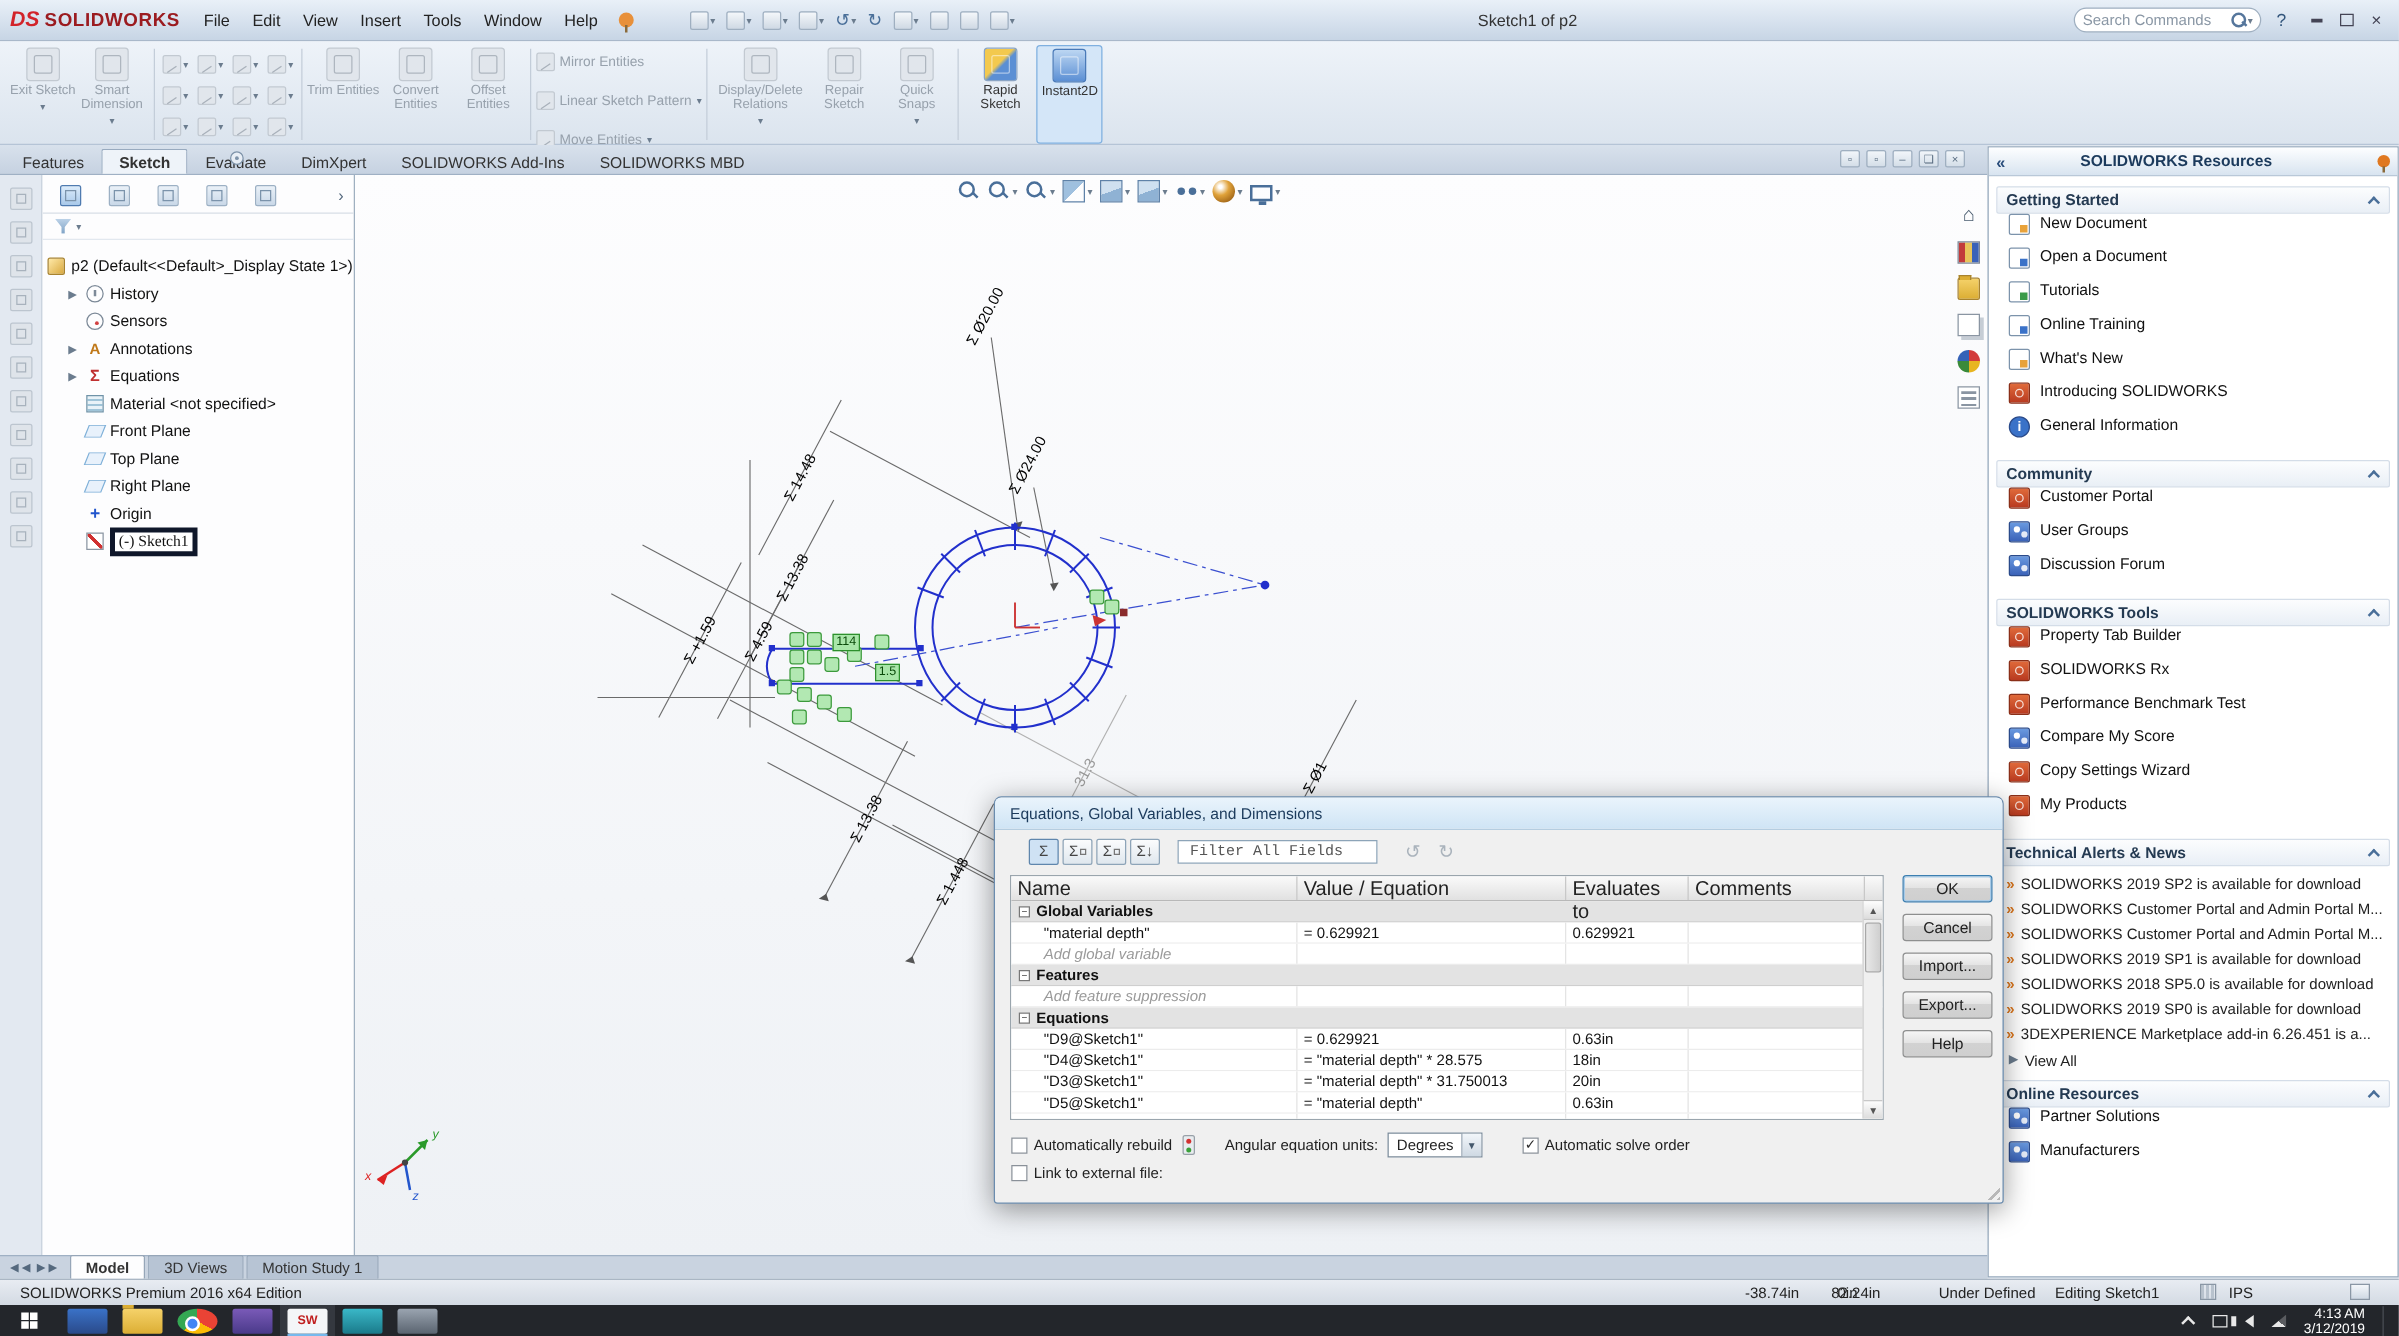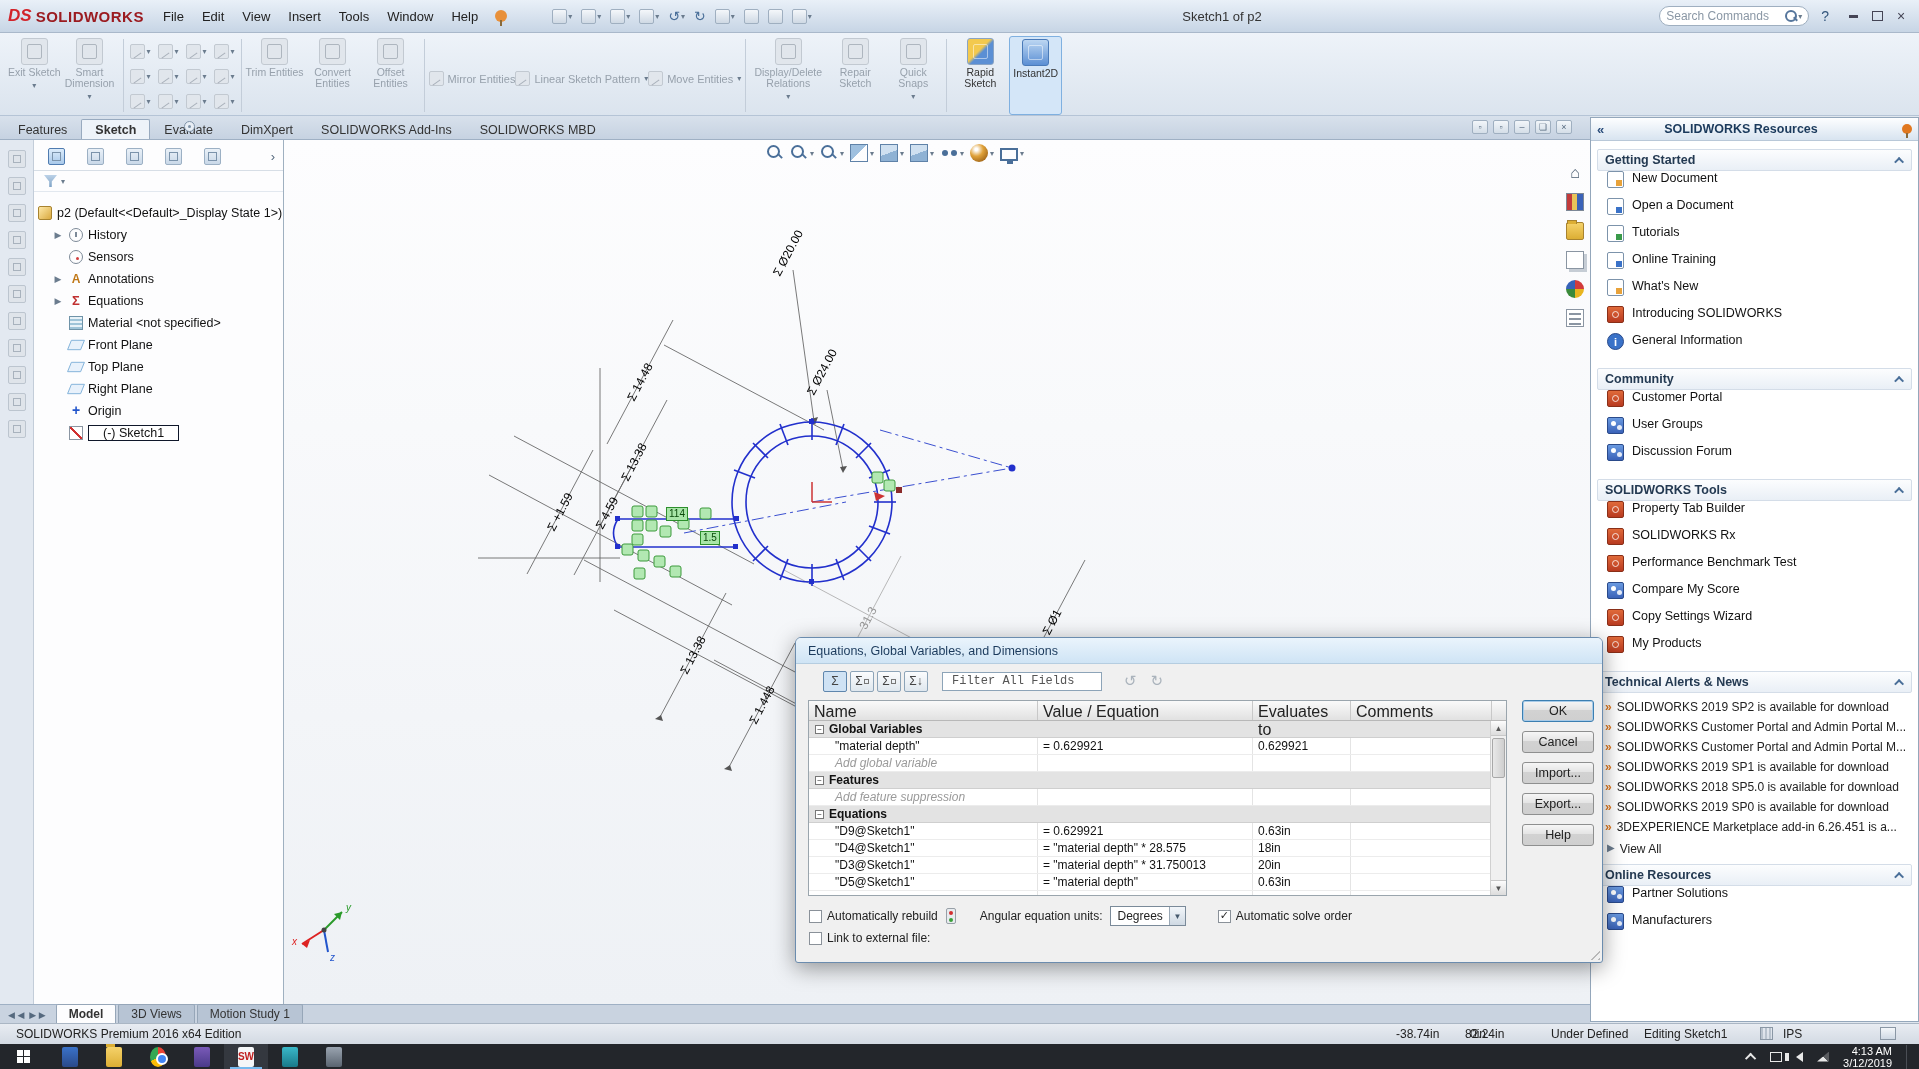--- a/index.html
+++ b/index.html
@@ -46,21 +46,21 @@
   .ric{width:27px;height:27px;background:#e1e6ec;border:1px solid #c2c9d1;border-radius:3px;position:relative;}
   .ric::after{content:"";position:absolute;inset:5px;border:1px solid #aeb6bf;border-radius:2px;}
   .ric.color1{background:linear-gradient(135deg,#f3c94e 45%,#5b8fd4 55%);border-color:#8aa4c4;}
   .ric.color2{background:linear-gradient(#bcd6f2,#5b8fd4);border-color:#4a7ab8;}
   .ric.color1::after,.ric.color2::after{border-color:rgba(255,255,255,.5);}
   .rb.active{background:#d4e6f8;border:1px solid #7fb0e0;border-radius:3px;padding:2px 3px 0 3px;}
   .egrid{display:grid;grid-template-columns:repeat(4,1fr);grid-auto-rows:24px;align-content:start;gap:1px 3px;padding-top:3px;}
   .gcell{display:flex;align-items:center;gap:2px;padding:1px 2px;}
   .micon{width:15px;height:15px;background:#e1e6ec;border:1px solid #c2c9d1;border-radius:2px;position:relative;}
   .micon::after{content:"";position:absolute;left:2px;top:10px;right:2px;border-top:1.5px solid #a8b0ba;transform:rotate(-35deg);}
-  .mstack{display:flex;flex-direction:row;justify-content:flex-start;gap:0;padding-top:6px;}
+  .mstack{display:flex;flex-direction:column;justify-content:flex-start;gap:16px;padding-top:6px;}
   .mrow{display:flex;align-items:center;gap:4px;font-size:11px;color:#97a1ac;white-space:nowrap;}
 
   
   .tabrow{position:absolute;left:0;top:116px;width:1590px;height:24px;background:linear-gradient(#d8e1ec,#c6d2e1);border-bottom:1px solid #9fb0c4;display:flex;align-items:flex-end;padding-left:4px;}
   .ctab{padding:3px 13px 2px 13px;font-size:12.5px;color:#333;border:1px solid transparent;border-bottom:0;}
   .ctab.active{background:#eef3f9;border-color:#98aabf;border-radius:2px 2px 0 0;font-weight:bold;}
   .split-knob{position:absolute;left:184px;top:5px;width:11px;height:11px;border:1px solid #7e93a9;border-radius:50%;background:#e8eef5;}
   .split-knob::after{content:"";position:absolute;left:3px;top:3px;width:3px;height:3px;background:#7e93a9;border-radius:50%;}
   .docctl{position:absolute;right:18px;top:4px;display:flex;gap:5px;}
   .dc{width:16px;height:14px;background:linear-gradient(#f2f6fa,#d4dee8);border:1px solid #9fafc0;border-radius:2px;display:flex;align-items:center;justify-content:center;font-size:9px;color:#55697e;}
@@ -88,21 +88,21 @@
   .ti-hist{border:1.5px solid #7d8a98;border-radius:50%;}
   .ti-hist::after{content:"";position:absolute;left:5px;top:3px;width:1.5px;height:5px;background:#7d8a98;}
   .ti-sens{border:1.5px solid #7d8a98;border-radius:50%;}
   .ti-sens::after{content:"";position:absolute;left:6px;top:6px;width:3px;height:3px;background:#d24040;border-radius:50%;}
   .ti-annot{color:#c07818;font-weight:bold;font-size:12px;line-height:14px;text-align:center;}
   .ti-eq{color:#c03030;font-weight:bold;font-size:13px;line-height:14px;text-align:center;}
   .ti-mat{background:repeating-linear-gradient(0deg,#9fc4d8 0 2px,#e8f2f8 2px 4px);border:1px solid #6f93a8;}
   .ti-plane{border:1.5px solid #7fb0d8;background:rgba(160,200,240,.22);transform:skewX(-22deg) scaleY(.72);}
   .ti-origin{color:#2255cc;font-weight:bold;font-size:14px;line-height:13px;text-align:center;}
   .ti-sketch{background:linear-gradient(45deg,transparent 42%,#d03030 42%,#d03030 58%,transparent 58%),#fff;border:1px solid #8a95a2;}
-  .trow .boxed{border:1px solid #0f172a;background:#fff;padding:0 14px;}
+  .trow .boxed{border:4px solid #0f172a;background:#fff;padding:0 3px;font-family:Liberation Serif, serif;}
 
   
   .viewport{position:absolute;left:284px;top:140px;width:1306px;height:864px;background:linear-gradient(#fdfdfe,#eef1f5);overflow:hidden;}
   .hud{position:absolute;left:476px;top:2px;display:flex;align-items:center;gap:6px;padding:2px 6px;}
   .hud-slot{display:flex;align-items:center;gap:2px;}
   .hic{width:18px;height:18px;position:relative;}
   .hic.mg::before{content:"";position:absolute;left:1px;top:1px;width:9px;height:9px;border:2px solid #4a6f99;border-radius:50%;}
   .hic.mg::after{content:"";position:absolute;left:11px;top:11px;width:6px;height:2px;background:#4a6f99;transform:rotate(45deg);}
   .hic.cube{background:linear-gradient(160deg,#cfe0f0 0 50%,#8fb2d4 50%);border:1px solid #5f82a8;}
   .hic.sect{background:linear-gradient(135deg,#9fc0df 50%,transparent 50%);border:1px solid #5f82a8;}
@@ -204,21 +204,21 @@
   .statusbar span{position:absolute;top:3px;white-space:nowrap;}
   .sb-gridic{position:absolute;left:1760px;top:4px;width:13px;height:13px;border:1px solid #8a97a5;background:repeating-linear-gradient(90deg,#b8c2cd 0 2px,transparent 2px 4px);}
   .sb-tog{position:absolute;left:1880px;top:4px;width:16px;height:13px;border:1px solid #8a97a5;background:linear-gradient(#f4f7fa,#cfd9e4);}
   .taskbar{position:absolute;left:0;top:1044px;width:1919px;height:25px;background:#23262b;display:flex;align-items:center;z-index:60;}
   .tb-start{width:48px;height:25px;display:flex;align-items:center;justify-content:center;}
   .winlogo{width:14px;height:14px;display:grid;grid-template-columns:6px 6px;grid-template-rows:6px 6px;gap:1px;}
   .winlogo i{background:#fff;}
   .tb-app{width:44px;height:25px;display:flex;align-items:center;justify-content:center;position:relative;}
   .tb-app.open{background:#34383f;}
   .tb-app.open::after{content:"";position:absolute;left:6px;right:6px;bottom:0;height:2px;background:#76b9ed;}
-  .ti-sq{width:16px;height:20px;border-radius:2px;}
+  .ti-sq{width:32px;height:20px;border-radius:2px;}
   .app-blue{background:linear-gradient(#3a72c8,#2a4a8a);}
   .app-folder{background:linear-gradient(#f5d26a,#dcae34);position:relative;border-radius:2px;}
   .app-folder::before{content:"";position:absolute;left:0;top:-3px;width:9px;height:3px;background:#dcae34;}
   .app-chrome{border-radius:50%;background:conic-gradient(#ea4335 0 33%,#fbbc05 33% 66%,#34a853 66%);position:relative;}
   .app-chrome::after{content:"";position:absolute;left:6px;top:6px;width:8px;height:8px;border-radius:50%;background:#4285f4;border:2px solid #fff;}
   .app-office{background:linear-gradient(#7a5ab8,#4a3a8a);}
   .app-sw{background:#f4f6f8;color:#c02020;font-weight:bold;font-size:10px;display:flex;align-items:center;justify-content:center;}
   .app-teal{background:linear-gradient(#3ab8c8,#1a7a8a);}
   .app-gray{background:linear-gradient(#9aa4b0,#5a6470);}
   .tray{margin-left:auto;display:flex;align-items:center;gap:14px;padding-right:8px;color:#e8e8e8;}

